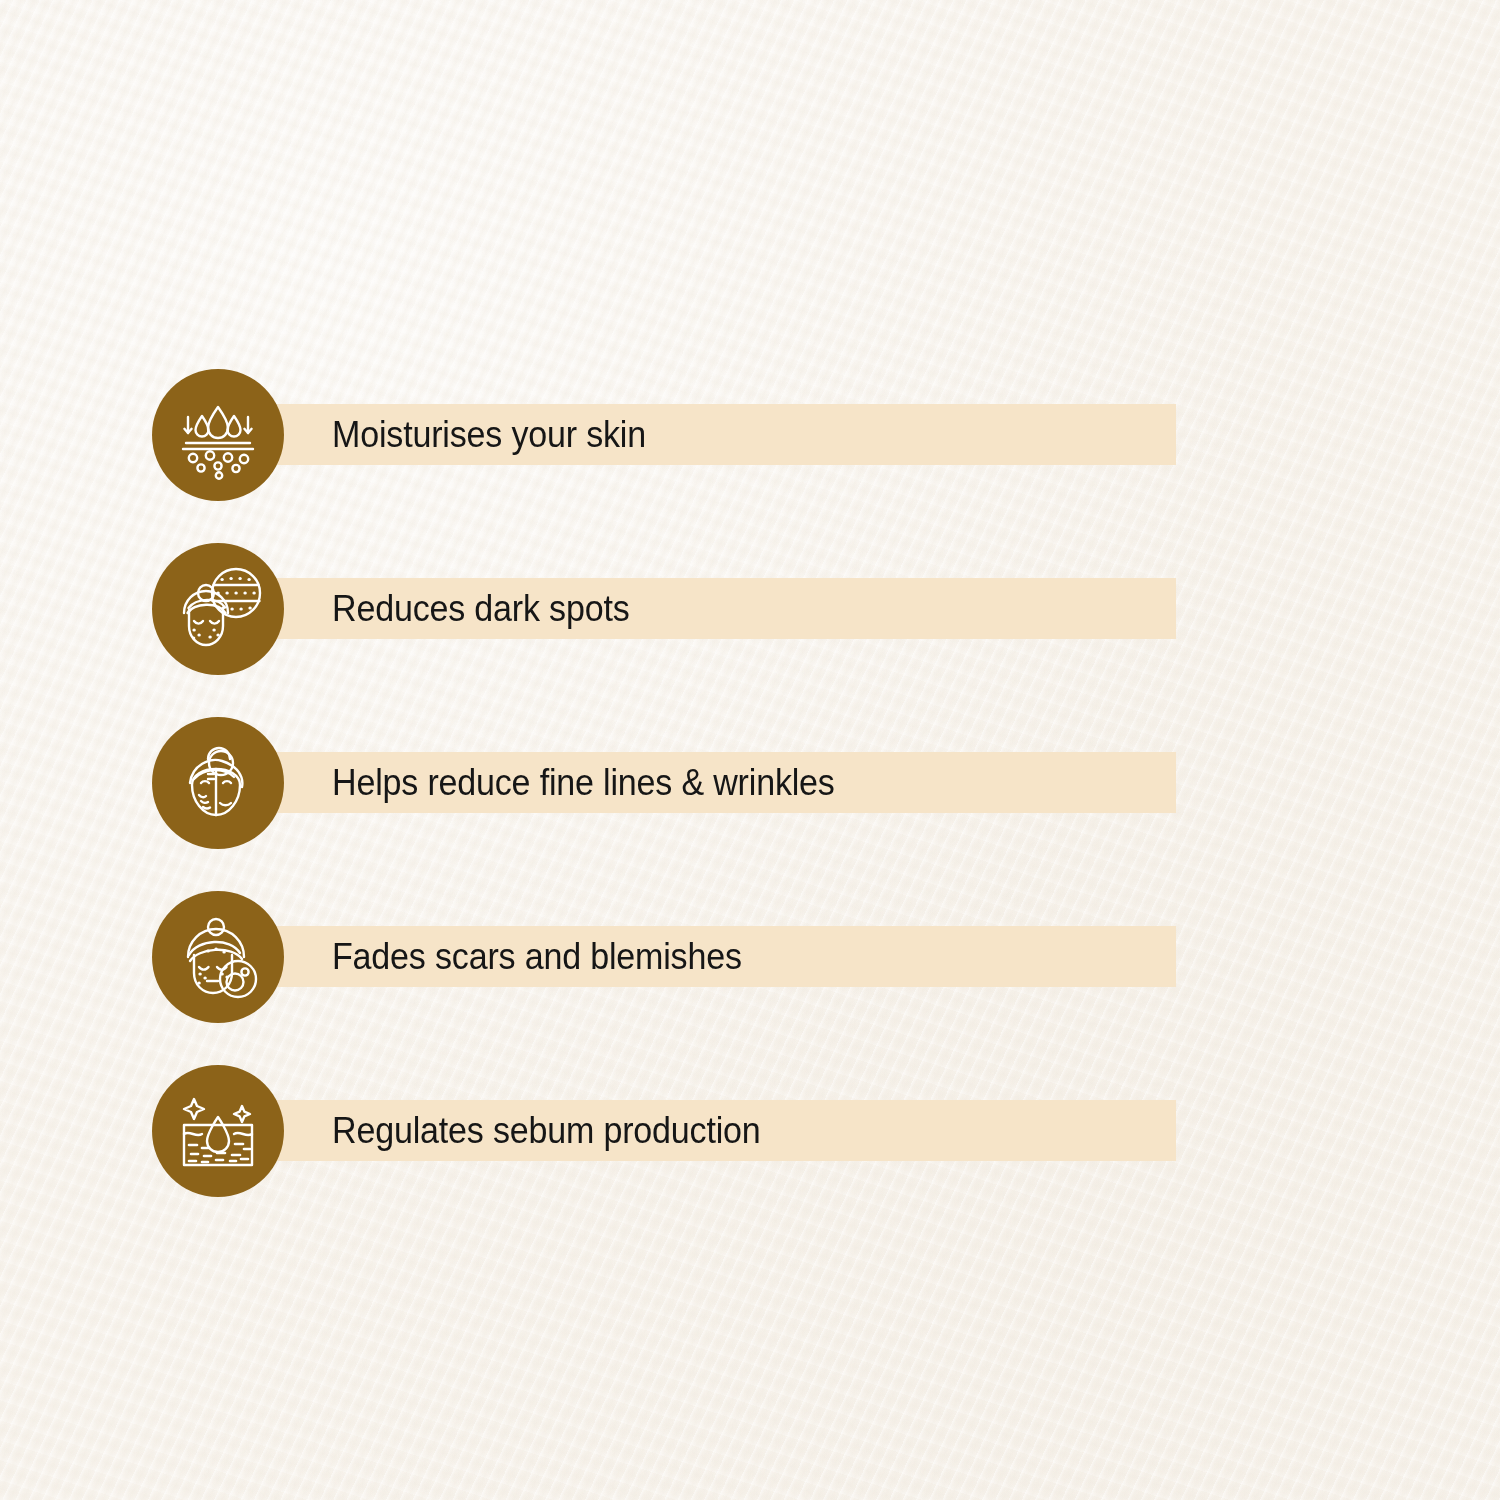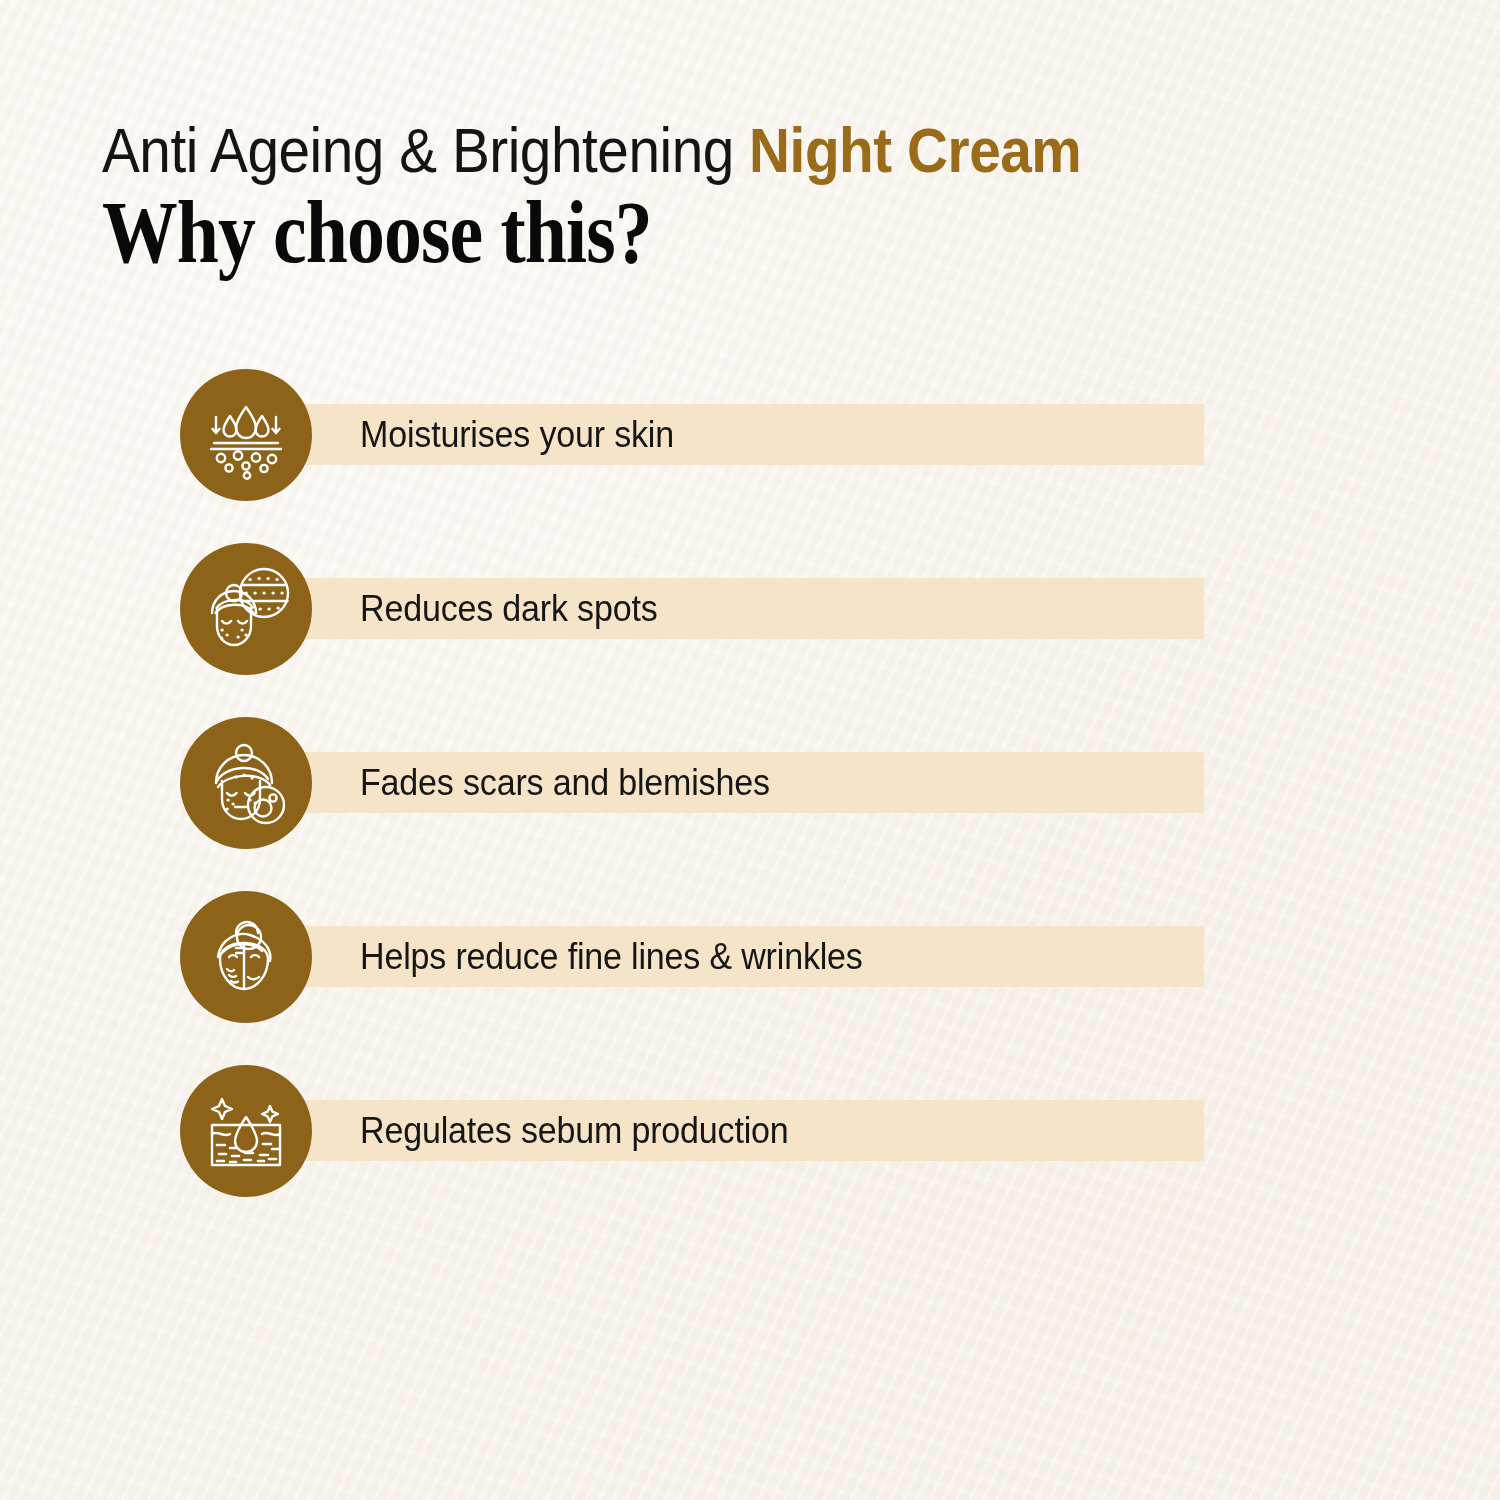--- a/index.html
+++ b/index.html
@@ -55,21 +55,20 @@
     letter-spacing:-1px;
     white-space:nowrap;
     transform:scaleX(0.86);
     transform-origin:left center;
   }
 
   .benefit-list{
     position:absolute;
     left:0;top:369px;
     width:1256px;
-    margin-left:28px;
   }
   .benefit-row{
     position:relative;
     height:132px;
     margin-bottom:42px;
   }
   .benefit-row:last-child{margin-bottom:0;padding-left:40px;}
 
   .benefit-bar{
     position:absolute;
@@ -108,24 +107,20 @@
   }
   .benefit-icon svg{display:block;}
 </style>
 </head>
 <body>
 
 <div class="page">
 
   <div class="paper-texture"></div>
 
-  <div class="headline-block">
-    <div class="headline-top"><span>Anti Ageing &amp; Brightening </span><span class="accent">Night Cream</span></div>
-    <div class="headline-main">Why choose this?</div>
-  </div>
 
   <div class="benefit-list">
 
     <div class="benefit-row">
       <div class="benefit-bar"></div>
       <div class="benefit-icon">
         <svg width="92" height="92" viewBox="0 0 92 92" fill="none" stroke="#fff" stroke-width="2.4" stroke-linecap="round" stroke-linejoin="round">
 
           <path d="M46 18 C46 18 36 32 36 39 a10 10 0 0 0 20 0 C56 32 46 18 46 18 Z"></path>
 
@@ -201,20 +196,49 @@
       </div>
       <div class="benefit-label">Reduces dark spots</div>
     </div>
 
 
     <div class="benefit-row">
       <div class="benefit-bar"></div>
       <div class="benefit-icon">
         <svg width="92" height="92" viewBox="0 0 92 92" fill="none" stroke="#fff" stroke-width="2.4" stroke-linecap="round" stroke-linejoin="round">
 
+          <path d="M36 22 a11 11 0 0 1 22 0"></path>
+          <circle cx="49" cy="26" r="12"></circle>
+
+          <path d="M18 46 C20 28 38 20 50 24 C66 29 72 40 70 50"></path>
+          <path d="M22 42 C32 31 52 30 62 40"></path>
+
+          <path d="M20 48 c0 -10 11 -16 24 -16 s24 6 24 16 c0 16 -11 30 -24 30 S20 64 20 48 Z"></path>
+
+          <path d="M44 32 V78"></path>
+
+          <path d="M29 46 c2 -2.5 6 -2.5 8 0"></path>
+          <path d="M27 58 c2 2.5 5 3 7 1"></path>
+          <path d="M29 64 c2 2 5 2.5 7 1"></path>
+          <path d="M31 70 c2 1.5 5 2 7 0.5"></path>
+          <path d="M36 37 h6"></path>
+          <path d="M36 42 h6"></path>
+
+          <path d="M51 46 c2 -2.5 6 -2.5 8 0"></path>
+          <path d="M48 66 c3 3 8 3 11 0"></path>
+        </svg>
+      </div>
+      <div class="benefit-label">Helps reduce fine lines &amp; wrinkles</div>
+    </div>
+
+    <div class="benefit-row">
+      <div class="benefit-bar"></div>
+      <div class="benefit-icon">
+        <svg width="92" height="92" viewBox="0 0 92 92" fill="none" stroke="#fff" stroke-width="2.4" stroke-linecap="round" stroke-linejoin="round">
+
           <circle cx="44" cy="16" r="8"></circle>
 
           <path d="M16 46 a28 28 0 0 1 56 0"></path>
           <path d="M17 44 C26 28 58 26 68 42"></path>
           <path d="M18 50 C26 37 60 34 70 48"></path>
 
           <path d="M22 44 V62 c0 12 9 20 19 20 s19 -8 19 -20 V44"></path>
 
           <path d="M27 56 c2.5 3.5 7 3.5 9.5 0"></path>
           <path d="M45 56 c2.5 3.5 7 3.5 9.5 0"></path>
@@ -231,49 +255,20 @@
             <path d="M50 63 h0.2"></path>
               <path d="M55 66 h0.2"></path>
           </g>
 
           <circle cx="66" cy="68" r="18"></circle>
           <circle cx="63" cy="71" r="8.5"></circle>
           <circle cx="73" cy="61" r="3.6"></circle>
         </svg>
       </div>
       <div class="benefit-label">Fades scars and blemishes</div>
-    </div>
-
-    <div class="benefit-row">
-      <div class="benefit-bar"></div>
-      <div class="benefit-icon">
-        <svg width="92" height="92" viewBox="0 0 92 92" fill="none" stroke="#fff" stroke-width="2.4" stroke-linecap="round" stroke-linejoin="round">
-
-          <path d="M36 22 a11 11 0 0 1 22 0"></path>
-          <circle cx="49" cy="26" r="12"></circle>
-
-          <path d="M18 46 C20 28 38 20 50 24 C66 29 72 40 70 50"></path>
-          <path d="M22 42 C32 31 52 30 62 40"></path>
-
-          <path d="M20 48 c0 -10 11 -16 24 -16 s24 6 24 16 c0 16 -11 30 -24 30 S20 64 20 48 Z"></path>
-
-          <path d="M44 32 V78"></path>
-
-          <path d="M29 46 c2 -2.5 6 -2.5 8 0"></path>
-          <path d="M27 58 c2 2.5 5 3 7 1"></path>
-          <path d="M29 64 c2 2 5 2.5 7 1"></path>
-          <path d="M31 70 c2 1.5 5 2 7 0.5"></path>
-          <path d="M36 37 h6"></path>
-          <path d="M36 42 h6"></path>
-
-          <path d="M51 46 c2 -2.5 6 -2.5 8 0"></path>
-          <path d="M48 66 c3 3 8 3 11 0"></path>
-        </svg>
-      </div>
-      <div class="benefit-label">Helps reduce fine lines &amp; wrinkles</div>
     </div>
 
     <div class="benefit-row">
       <div class="benefit-bar"></div>
       <div class="benefit-icon">
         <svg width="92" height="92" viewBox="0 0 92 92" fill="none" stroke="#fff" stroke-width="2.4" stroke-linecap="round" stroke-linejoin="round">
 
           <path d="M22 14 l3 7 7 3 -7 3 -3 7 -3 -7 -7 -3 7 -3 Z"></path>
           <path d="M70 21 l2.4 5.6 5.6 2.4 -5.6 2.4 -2.4 5.6 -2.4 -5.6 -5.6 -2.4 5.6 -2.4 Z"></path>
 

